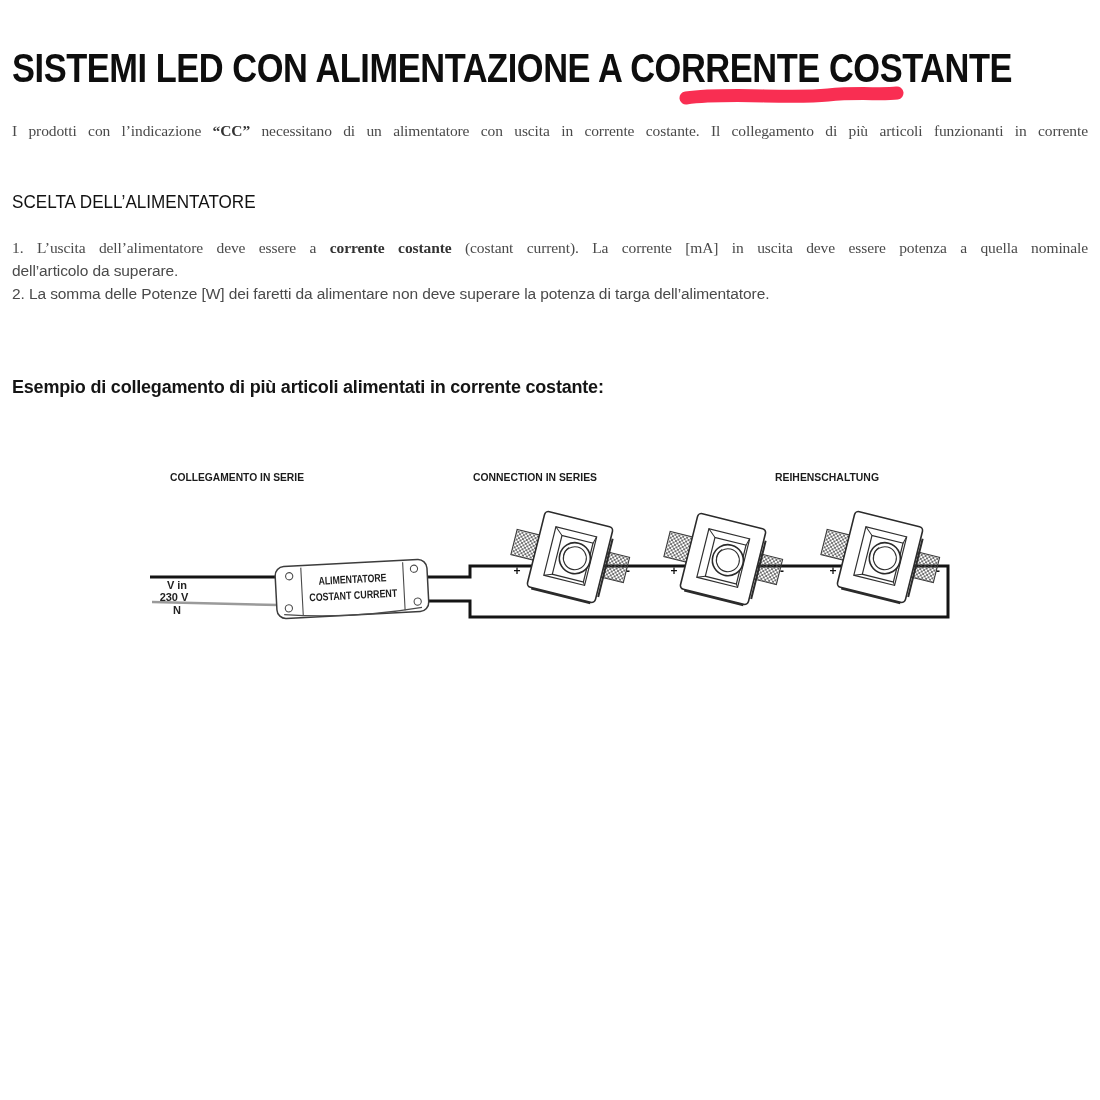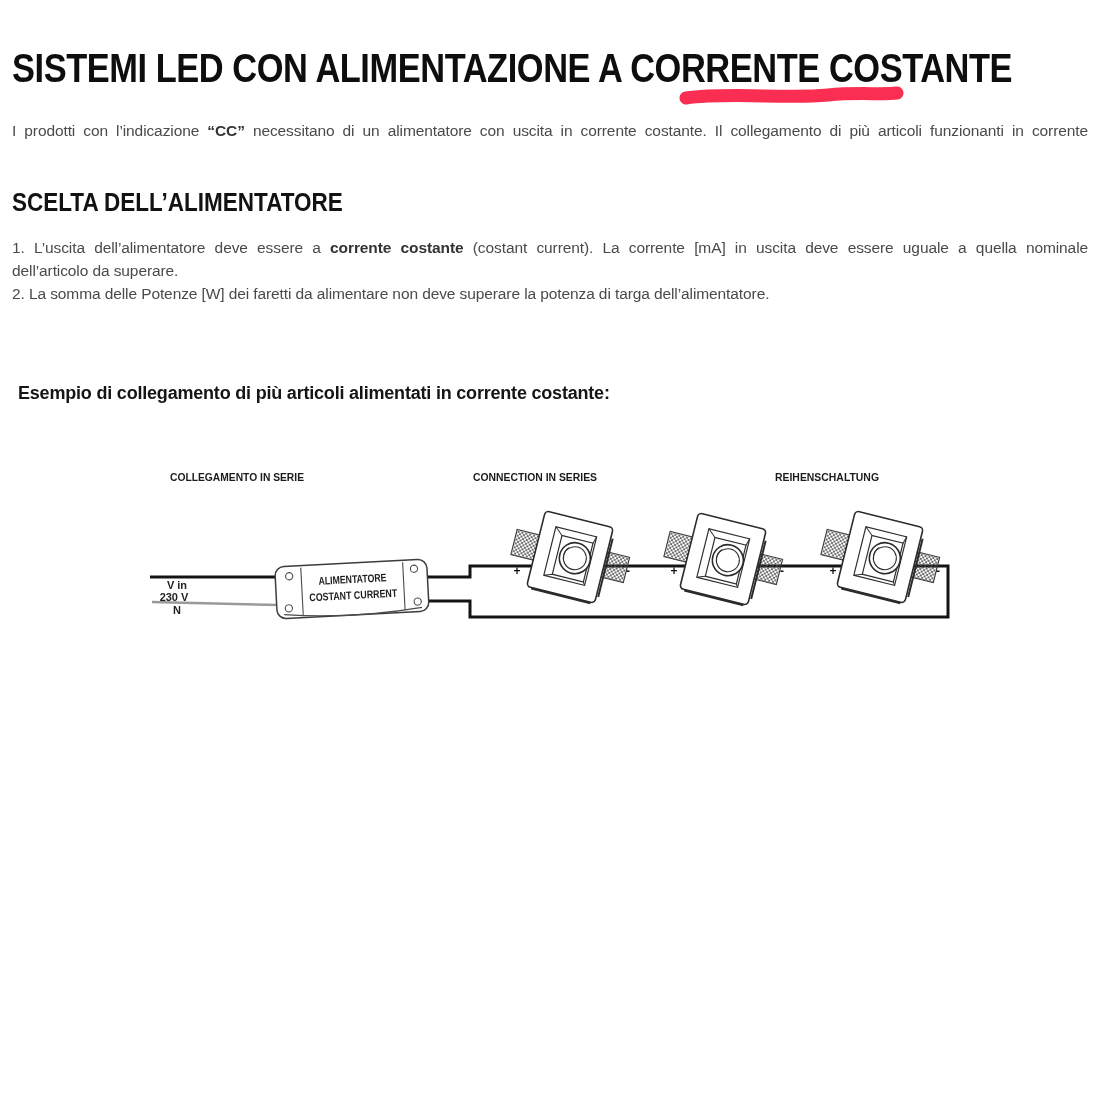--- a/index.html
+++ b/index.html
@@ -10,28 +10,28 @@
   .title{position:absolute;top:46px;left:12px;margin:0;white-space:nowrap;
          font-size:40px;line-height:44px;font-weight:700;color:#0e0e0e;z-index:2;}
   .title-inner{display:inline-block;transform:scaleX(0.86);transform-origin:left top;letter-spacing:-0.5px;}
   .marker{position:absolute;top:84px;left:678px;z-index:1;}
 
   
   .bodyblock{position:absolute;left:12px;right:12px;color:#4a4a4a;font-size:15.5px;letter-spacing:-0.1px;}
   .intro{top:118px;line-height:26.5px;}
   .list{top:236px;line-height:23px;}
   .line{display:block;}
-  .just{text-align:justify;text-align-last:justify;}
+  .just{text-align:justify;text-align-last:justify;font-family:Liberation Serif, serif;}
   .bodyblock b{color:#333333;font-weight:700;}
 
   
-  .h2{position:absolute;top:191px;left:12px;margin:0;font-size:25px;line-height:22px;
-      font-weight:700;color:#121212;white-space:nowrap;}
+  .h2{position:absolute;top:191px;left:12px;margin:0;font-size:19px;line-height:22px;
+      font-weight:400;color:#121212;white-space:nowrap;}
   .h2-inner{display:inline-block;transform:scaleX(0.90);transform-origin:left top;}
-  .h3{position:absolute;top:375px;left:12px;margin:6px;font-size:18px;line-height:24px;
+  .h3{position:absolute;top:375px;left:12px;margin:0;font-size:18px;line-height:24px;
       font-weight:700;color:#151515;white-space:nowrap;letter-spacing:-0.2px;}
 
   
   .diagram{position:absolute;top:453px;left:0;}
   .dlabel{font-family:"Liberation Sans",sans-serif;font-size:11px;font-weight:700;fill:#1b1b1b;}
   .wlabel{font-family:"Liberation Sans",sans-serif;font-size:11px;font-weight:700;fill:#222222;}
   .drvtxt{font-family:"Liberation Sans",sans-serif;font-size:11px;font-weight:700;fill:#1d1d1d;}
   .sgn{font-family:"Liberation Sans",sans-serif;font-size:12px;font-weight:700;fill:#111111;}
   .wire{stroke:#141414;stroke-width:3;fill:none;}
   .wire-n{stroke:#9a9a9a;stroke-width:2.4;fill:none;}
@@ -60,21 +60,21 @@
 
   <div class="bodyblock intro">
     <div class="line just"><span>I prodotti con l’indicazione </span><b>“CC”</b><span> necessitano di un alimentatore con uscita in corrente costante. Il collegamento di più articoli funzionanti in corrente</span></div>
   </div>
 
   <h2 class="h2">
     <span class="h2-inner">SCELTA DELL’ALIMENTATORE</span>
   </h2>
 
   <div class="bodyblock list">
-    <div class="line just"><span>1. L’uscita dell’alimentatore deve essere a </span><b>corrente costante</b><span> (costant current). La corrente [mA] in uscita deve essere uguale a quella nominale</span></div>
+    <div class="line just"><span>1. L’uscita dell’alimentatore deve essere a </span><b>corrente costante</b><span> (costant current). La corrente [mA] in uscita deve essere potenza a quella nominale</span></div>
     <div class="line">dell’articolo da superare.</div>
     <div class="line">2. La somma delle Potenze [W] dei faretti da alimentare non deve superare la potenza di targa dell’alimentatore.</div>
   </div>
 
   <h3 class="h3">Esempio di collegamento di più articoli alimentati in corrente costante:</h3>
 
   <svg class="diagram" width="1100" height="230" viewBox="0 0 1100 230">
     <defs>
       <pattern id="hatch" width="4" height="4" patternUnits="userSpaceOnUse">
         <path d="M0,0 L4,4 M4,0 L0,4" stroke="#4a4a4a" stroke-width="0.8"></path>

